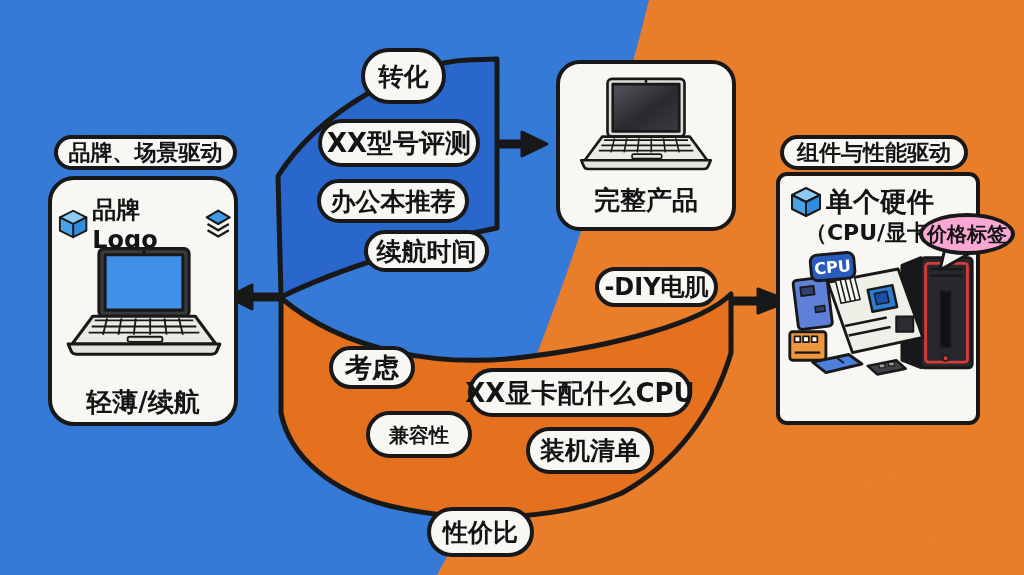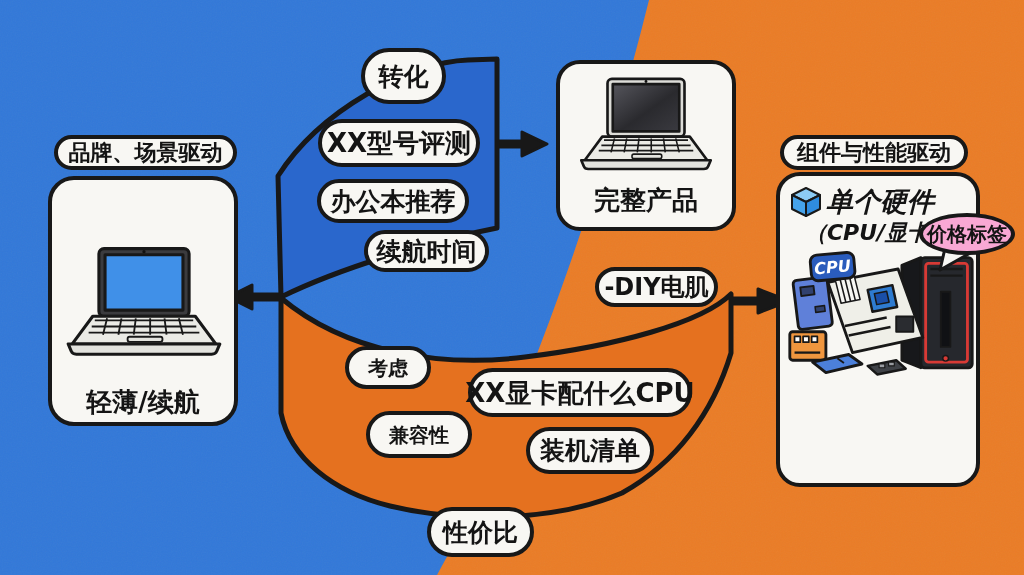--- a/index.html
+++ b/index.html
@@ -66,20 +66,35 @@
 
     <g fill="#181818" stroke="#181818">
       <path d="M731,301 L760,301" stroke-width="9"></path>
       <polygon points="758,289 758,313 789,301" stroke-width="3" stroke-linejoin="round"></polygon>
     </g>
   </svg>
 
   <div class="pill" style="left:54px;top:135px;width:183px;height:35px;font-size:22px;">品牌、场景驱动</div>
 
   <div class="card" style="left:48px;top:176px;width:190px;height:250px;">
+    <div class="titlerow" style="left:6px;top:14px;width:174px;justify-content:center;font-size:24px;">
+      <svg width="32" height="32" viewBox="0 0 32 32">
+        <g stroke="#181818" stroke-width="2" stroke-linejoin="round">
+          <polygon points="16,2 30,9 16,16 2,9" fill="#8CCBF4"></polygon>
+          <polygon points="30,9 30,23 16,30 16,16" fill="#2F8CDE"></polygon>
+          <polygon points="2,9 16,16 16,30 2,23" fill="#46A3EA"></polygon>
+        </g>
+      </svg>
+      <span>品牌Logo</span>
+      <svg width="30" height="32" viewBox="0 0 32 34">
+        <polygon points="16,2 29,9.5 16,17 3,9.5" fill="#3D9BE9" stroke="#181818" stroke-width="2.4" stroke-linejoin="round"></polygon>
+        <polyline points="4,17 16,24 28,17" fill="none" stroke="#181818" stroke-width="2.6" stroke-linejoin="round"></polyline>
+        <polyline points="4,24 16,31 28,24" fill="none" stroke="#181818" stroke-width="2.6" stroke-linejoin="round"></polyline>
+      </svg>
+    </div>
     <svg class="abs" style="left:10px;top:64px;" width="164" height="122" viewBox="0 0 160 116">
       <g stroke="#181818" stroke-width="3" stroke-linejoin="round">
         <rect x="36" y="3" width="88" height="66" rx="5" fill="#3B3B3E"></rect>
         <rect x="42" y="9" width="76" height="54" fill="#4090E8"></rect>
         <path d="M30,69 L130,69 L150,96 L10,96 Z" fill="#EBEBE6"></path>
         <path d="M6,96 L154,96 L151,103 Q150,106 146,106 L14,106 Q10,106 9,103 Z" fill="#E3E3DE"></path>
       </g>
       <g stroke="#181818" stroke-width="1.8" fill="none">
         <path d="M32,73 L128,73 M29,79 L131,79 M26,85 L134,85"></path>
         <path d="M44,71 L40,87 M58,71 L55,87 M72,71 L70,87 M86,71 L86,87 M100,71 L102,87 M114,71 L118,87"></path>
@@ -115,21 +130,21 @@
         <path d="M44,71 L40,87 M58,71 L55,87 M72,71 L70,87 M86,71 L86,87 M100,71 L102,87 M114,71 L118,87"></path>
         <rect x="64" y="89" width="34" height="5" rx="2" fill="#E3E3DE"></rect>
       </g>
       <circle cx="80" cy="6" r="1.6" fill="#111"></circle>
     </svg>
     <div class="caption" style="top:122px;font-size:26px;">完整产品</div>
   </div>
 
   <div class="pill" style="left:780px;top:135px;width:188px;height:35px;font-size:22px;">组件与性能驱动</div>
 
-  <div class="card" style="left:776px;top:172px;width:204px;height:315px;border-radius:24px;font-style:italic;">
+  <div class="card" style="left:776px;top:172px;width:204px;height:253px;border-radius:11px;">
     <div class="titlerow" style="left:10px;top:8px;font-size:27px;">
       <svg width="32" height="32" viewBox="0 0 32 32">
         <g stroke="#181818" stroke-width="2" stroke-linejoin="round">
           <polygon points="16,2 30,9 16,16 2,9" fill="#8CCBF4"></polygon>
           <polygon points="30,9 30,23 16,30 16,16" fill="#2F8CDE"></polygon>
           <polygon points="2,9 16,16 16,30 2,23" fill="#46A3EA"></polygon>
         </g>
       </svg>
       <span>单个硬件</span>
     </div>
@@ -193,19 +208,19 @@
       </g>
     </svg>
   </div>
 
   <svg class="abs" style="left:938px;top:242px;z-index:4;" width="40" height="30" viewBox="0 0 40 30">
     <polygon points="8,2 34,10 2,28" fill="#F8F7F3" stroke="#181818" stroke-width="3" stroke-linejoin="round"></polygon>
   </svg>
   <div class="bubble" style="left:919px;top:213px;width:96px;height:42px;font-size:20px;">价格标签</div>
 
   <div class="pill" style="left:595px;top:267px;width:123px;height:40px;font-size:24px;">-DIY电肌</div>
-  <div class="pill" style="left:345px;top:346px;width:86px;height:43px;font-size:20px;">考虑</div>
+  <div class="pill" style="left:329px;top:346px;width:86px;height:43px;font-size:27px;">考虑</div>
   <div class="pill" style="left:468px;top:368px;width:224px;height:49px;font-size:26px;">XX显卡配什么CPU</div>
   <div class="pill" style="left:366px;top:411px;width:106px;height:47px;font-size:20px;">兼容性</div>
   <div class="pill" style="left:526px;top:427px;width:128px;height:47px;font-size:25px;">装机清单</div>
   <div class="pill" style="left:427px;top:482px;width:107px;height:50px;font-size:25px;margin-top:25px;">性价比</div>
 
 </div>
 
 </body></html>

